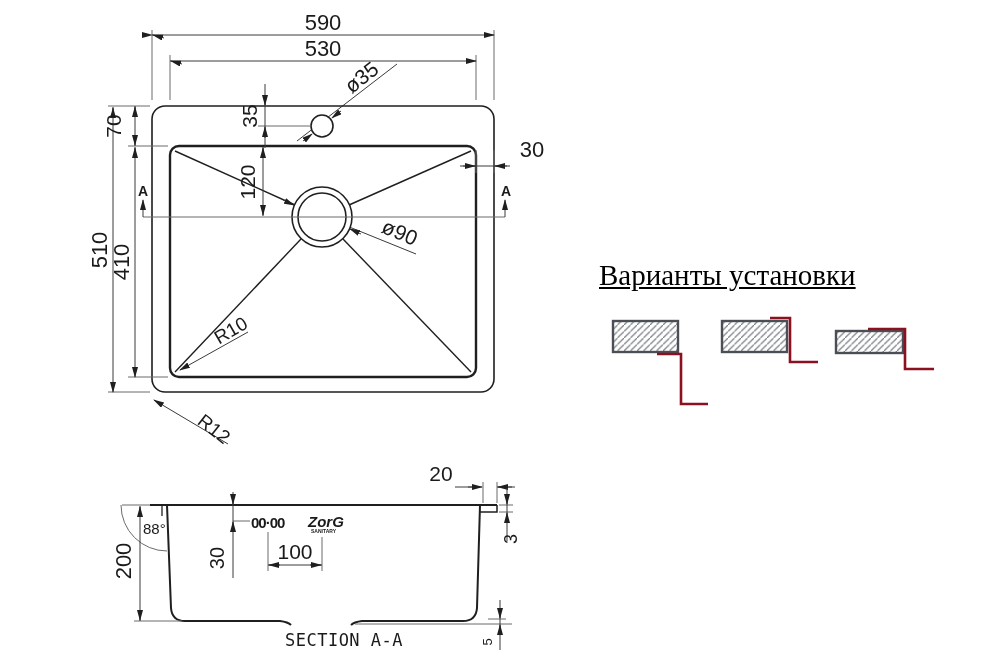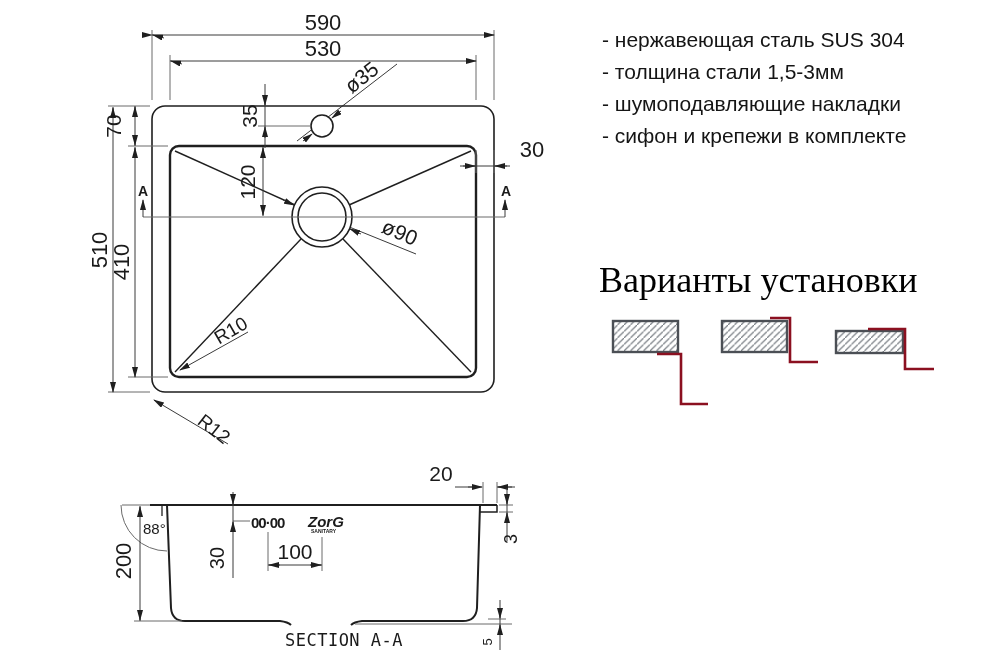--- a/index.html
+++ b/index.html
@@ -7,33 +7,27 @@
          font-family:"Liberation Sans",sans-serif;}
   svg{position:absolute;left:0;top:0;}
   svg text{fill:#1a1a1a;font-family:"Liberation Sans",sans-serif;}
   .geo{stroke:#1f1f1f;fill:none;}
   .thin{stroke:#6b6b6b;stroke-width:1;fill:none;}
   .dim{stroke:#3a3a3a;stroke-width:1;fill:none;}
   .red{fill:none;stroke:#8b1020;stroke-width:2.6;}
   .spec-list{position:absolute;left:602px;top:24px;width:380px;
              font-size:21px;line-height:32px;color:#151515;white-space:nowrap;}
   .install-title{position:absolute;left:599px;top:259px;width:360px;
-                 font-family:"Liberation Serif",serif;font-size:36px;color:#000;}
+                 font-family:"Liberation Serif",serif;font-size:29px;color:#000;text-decoration:underline;}
 </style>
 </head>
 <body>
 
 <div id="stage">
 
-  <div class="spec-list">
-    <div>- нержавеющая сталь SUS 304</div>
-    <div>- толщина стали 1,5-3мм</div>
-    <div>- шумоподавляющие накладки</div>
-    <div>- сифон и крепежи в комплекте</div>
-  </div>
 
   <div class="install-title">Варианты установки</div>
 
   <svg width="1000" height="666" viewBox="0 0 1000 666">
     <defs>
       <marker id="arr" markerUnits="userSpaceOnUse" markerWidth="11" markerHeight="6" refX="10" refY="3" orient="auto">
         <path d="M0,0 L11,3 L0,6 Z" fill="#1f1f1f"></path>
       </marker>
       <pattern id="hatch" patternUnits="userSpaceOnUse" width="6.5" height="6.5">
         <path d="M0,6.5 L6.5,0" stroke="#7a7f85" stroke-width="1.2"></path>

